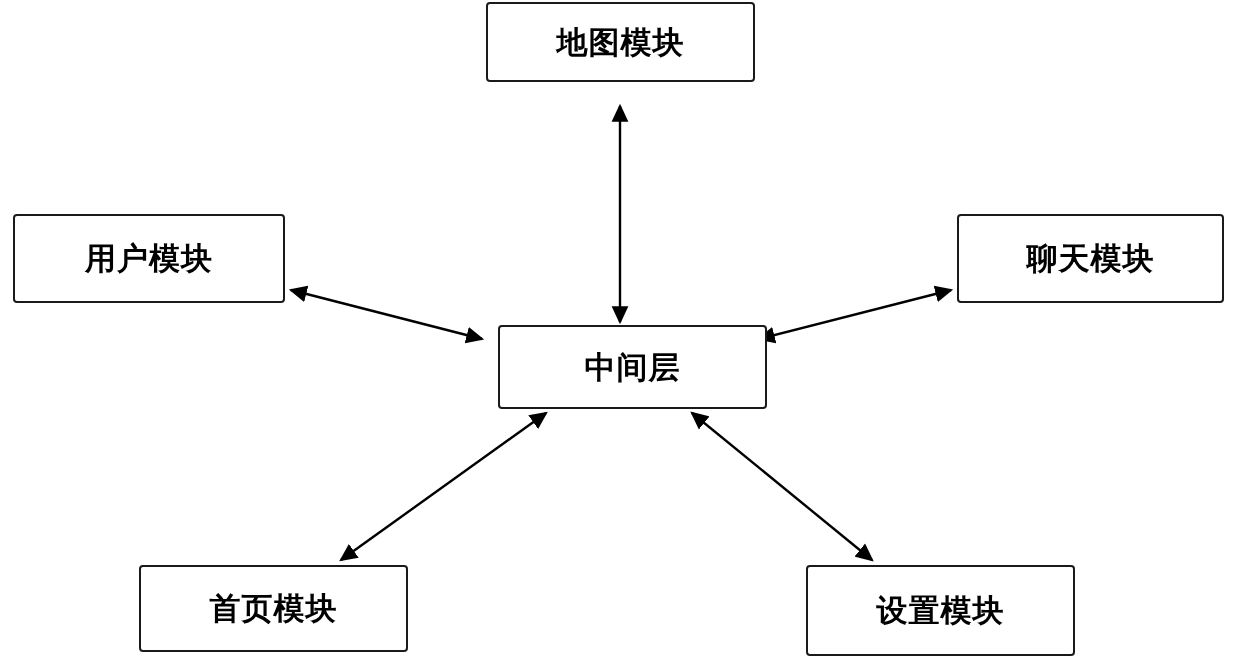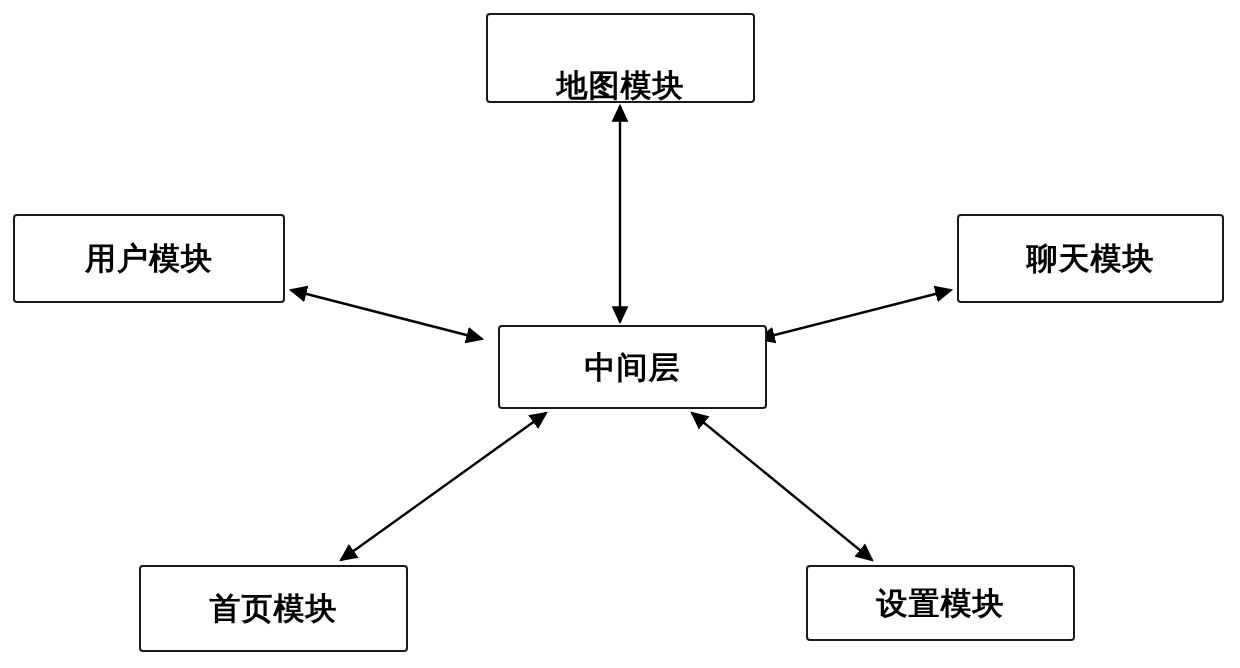--- a/index.html
+++ b/index.html
@@ -39,26 +39,26 @@
     font-family: "Liberation Sans", "DejaVu Sans", sans-serif;
     font-size: 31px;
     font-weight: 700;
     color: #000000;
     letter-spacing: 1px;
     line-height: 1;
     white-space: nowrap;
     user-select: none;
   }
   
-  #node-map        { left: 486px; top: 13px;  width: 269px; height: 90px; align-items: flex-end; }
+  #node-map        { left: 486px; top: 2px;  width: 269px; height: 80px; }
   #node-user       { left: 13px;  top: 214px; width: 272px; height: 89px; }
   #node-chat       { left: 957px; top: 214px; width: 267px; height: 89px; }
   #node-middle     { left: 486px; top: 325px; width: 269px; height: 84px; margin-left: 12px; }
   #node-home       { left: 139px; top: 565px; width: 269px; height: 87px; }
-  #node-settings   { left: 806px; top: 565px; width: 269px; height: 76px; }
+  #node-settings   { left: 806px; top: 565px; width: 269px; height: 91px; }
 </style>
 </head>
 <body>
 
 <div id="diagram-canvas">
 
   <svg id="edges-layer" viewBox="0 0 1240 668" width="1240" height="668" xmlns="http://www.w3.org/2000/svg">
     <defs>
       <marker id="arrow-end" viewBox="0 0 12 12" refX="10.5" refY="6" markerWidth="7.5" markerHeight="7.5" orient="auto-start-reverse">
         <path d="M 0 0.4 L 12 6 L 0 11.6 z" fill="#000000"></path>

